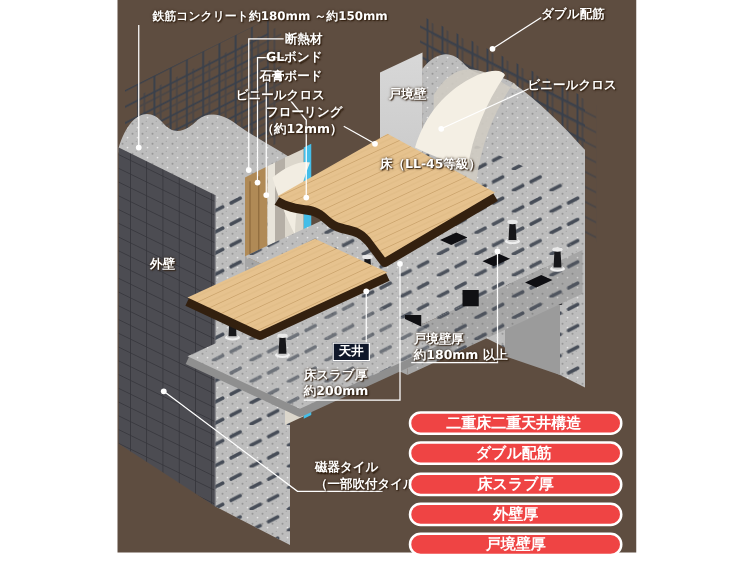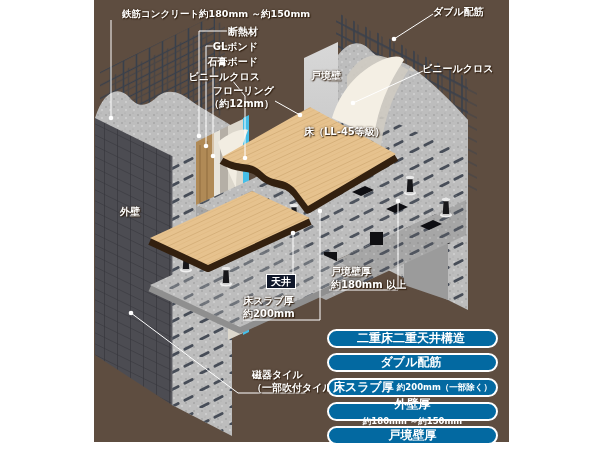--- a/index.html
+++ b/index.html
@@ -7,21 +7,21 @@
          font-family:"DejaVu Sans",sans-serif;}
   #illus{position:absolute;left:0;top:0;}
   .lbl{position:absolute;color:#ffffff;font-weight:bold;font-size:10px;line-height:1.25;
        white-space:pre-line;text-shadow:0 0 2px rgba(45,28,12,.95),1px 1px 1px rgba(45,28,12,.9);
        pointer-events:none;}
   .lbl.small{font-size:9.5px;padding-left:32px;}
   .lbl.right{text-align:right;}
   .lbl.boxed{border:1px solid #ffffff;background:#0f172a;padding:0 4px;line-height:13px;
              text-shadow:none;}
   .badge{position:absolute;left:327px;width:171px;height:19px;box-sizing:border-box;
-         border:2px solid #ffffff;border-radius:10px;background:#0369a1;color:#ffffff;
+         border:2px solid #ffffff;border-radius:10px;background:#ef4444;color:#ffffff;
          display:flex;align-items:center;justify-content:center;gap:3px;}
   .badge .t{font-size:12px;font-weight:bold;white-space:nowrap;}
   .badge .d{font-size:8.5px;font-weight:bold;white-space:nowrap;}
 </style>
 </head>
 <body>
 
 <div id="stage">
 
   <svg id="illus" width="600" height="449" viewBox="0 0 600 449">
@@ -205,23 +205,21 @@
   <div class="badge" style="top:329px;">
     <span class="t">二重床二重天井構造</span>
       <span class="d"></span>
   </div>
   <div class="badge" style="top:353px;">
     <span class="t">ダブル配筋</span>
       <span class="d"></span>
   </div>
   <div class="badge" style="top:378px;">
     <span class="t">床スラブ厚</span>
-      <span class="d">約200mm（一部除く）</span>
   </div>
   <div class="badge" style="top:402px;flex-direction:column;">
     <span class="t">外壁厚</span>
-      <span class="d">約180mm ～約150mm</span>
   </div>
   <div class="badge" style="top:426px;">
     <span class="t">戸境壁厚</span>
   </div>
 
 </div>
 
 </body></html>

